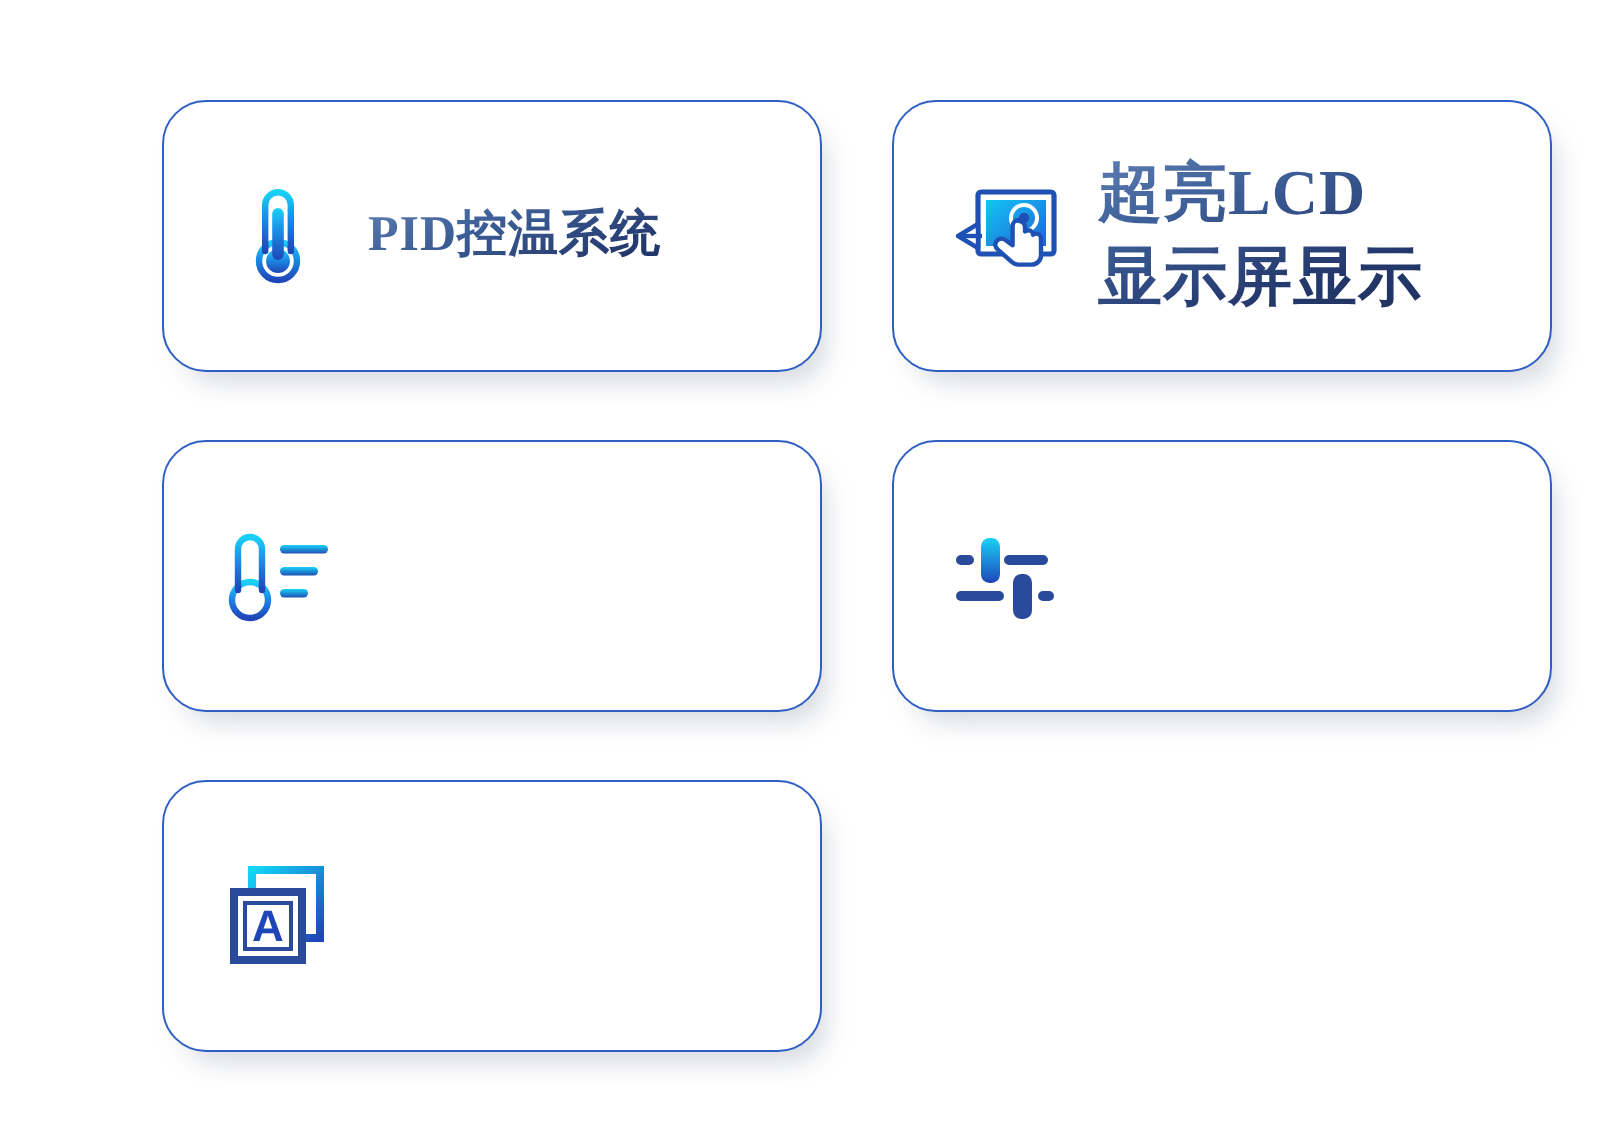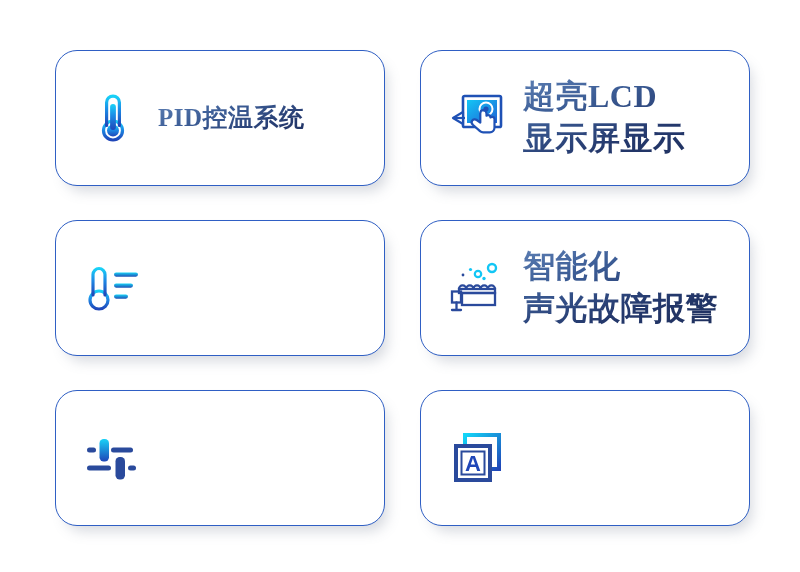--- a/index.html
+++ b/index.html
@@ -12,21 +12,21 @@
     height: 572px;
     overflow: hidden;
     font-family: "Liberation Serif", "DejaVu Serif", serif;
   }
 
   .feature-grid {
     position: relative;
     width: 800px;
     height: 552px;
     box-sizing: border-box;
-    padding: 50px 55px 46px 55px;
+    padding: 50px 55px 46px 81px;
     display: grid;
     grid-template-columns: 330px 330px;
     grid-template-rows: 136px 136px 136px;
     column-gap: 35px;
     row-gap: 34px;
   }
 
   .feature-card {
     position: relative;
     box-sizing: border-box;
@@ -144,42 +144,20 @@
 
         <path d="M9 33 V12.5 a6 6 0 0 1 12 0 V33" fill="none" stroke="url(#g-thermo2)" stroke-width="3.2" stroke-linecap="round"></path>
 
         <rect x="30" y="10.5" width="24" height="4.2" rx="2.1" fill="url(#g-lines)"></rect>
         <rect x="30" y="21.5" width="19" height="4.2" rx="2.1" fill="url(#g-lines)"></rect>
         <rect x="30" y="32.5" width="14" height="4.2" rx="2.1" fill="url(#g-lines)"></rect>
       </svg>
     </div>
   </div>
 
-  <div class="feature-card">
-    <div class="card-icon">
-      <svg width="58" height="54" viewBox="0 0 58 54" aria-hidden="true">
-
-        <circle cx="43" cy="7" r="4" fill="none" stroke="#13c6f5" stroke-width="2.4"></circle>
-        <circle cx="29" cy="13" r="3.2" fill="none" stroke="#13c6f5" stroke-width="2.2"></circle>
-        <circle cx="35" cy="17.5" r="1.7" fill="#13c6f5"></circle>
-        <circle cx="21.5" cy="8.5" r="1.6" fill="#13c6f5"></circle>
-        <circle cx="14" cy="14" r="1.4" fill="#2a4a9c"></circle>
-
-        <path d="M10 28 a3.6 3.6 0 0 1 7.2 0 a3.6 3.6 0 0 1 7.2 0 a3.6 3.6 0 0 1 7.2 0 a3.6 3.6 0 0 1 7.2 0 a3.6 3.6 0 0 1 7.2 0" fill="none" stroke="#2a4a9c" stroke-width="2.3"></path>
-
-        <rect x="10" y="28" width="36" height="4" fill="none" stroke="#2a4a9c" stroke-width="2.3"></rect>
-        <rect x="13" y="32" width="33" height="12" fill="none" stroke="#2a4a9c" stroke-width="2.3"></rect>
-
-        <rect x="3" y="30.5" width="9" height="11" fill="none" stroke="#2a4a9c" stroke-width="2.3"></rect>
-        <path d="M7.5 41.5 V49 M3 49 h9" stroke="#2a4a9c" stroke-width="2.3" stroke-linecap="round"></path>
-      </svg>
-    </div>
-    <div class="card-text two-line">智能化
-声光故障报警</div>
-  </div>
 
   <div class="feature-card">
     <div class="card-icon">
       <svg width="56" height="46" viewBox="0 0 56 46" aria-hidden="true">
         <defs>
           <linearGradient id="g-handle1" x1="0" y1="0" x2="0" y2="1">
             <stop offset="0%" stop-color="#18d2f7"></stop>
             <stop offset="100%" stop-color="#1f46b8"></stop>
           </linearGradient>
         </defs>

